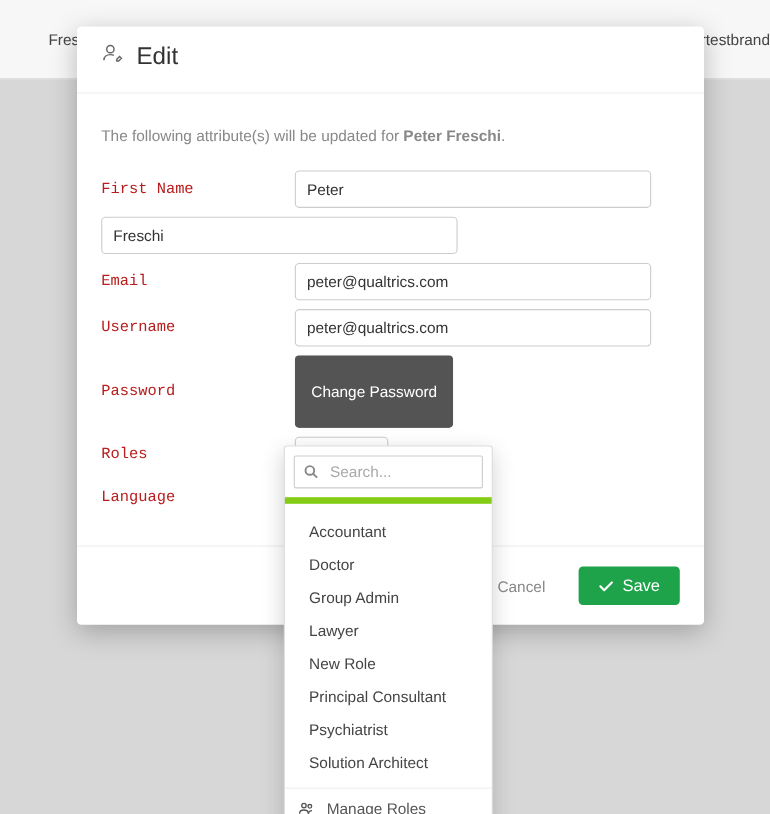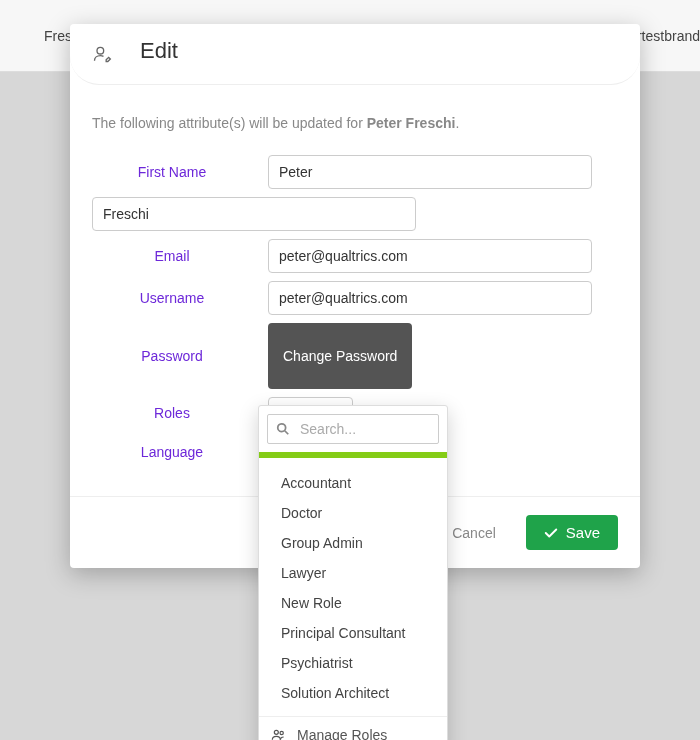--- a/index.html
+++ b/index.html
@@ -2,28 +2,28 @@
 <html><head>
 <meta charset="utf-8">
 <style>
   * { box-sizing: border-box; }
   html, body { margin:0; padding:0; font-family:-apple-system,BlinkMacSystemFont,"Segoe UI",Helvetica,Arial,sans-serif; font-size:14px; color:#333; }
   body { width:700px; height:740px; background:#d7d7d7; overflow:hidden; position:relative; }
   .bg-bar { position:absolute; left:0; right:0; top:0; height:72px; background:#f7f7f7; border-bottom:1px solid #ddd; }
   .bg-text-left { position:absolute; top:28px; left:44px; font-size:14px; color:#444; }
   .bg-text-right { position:absolute; top:28px; right:0; font-size:14px; color:#444; }
   .modal { position:absolute; left:70px; top:24px; width:570px; background:#fff; border-radius:4px; box-shadow:0 6px 24px rgba(0,0,0,0.25); }
-  .modal-header { display:flex; align-items:flex-end; gap:28px; padding:14px 22px 20px 22px; border-bottom:1px solid #eee;border-radius:29px; }
+  .modal-header { display:flex; align-items:flex-start; gap:12px; padding:14px 22px 20px 22px; border-bottom:1px solid #eee; }
   .modal-header h1 { font-size:22px; font-weight:400; margin:0; color:#333; }
   .icon-box { width:20px; height:20px; display:flex; align-items:center; justify-content:center; color:#555; }
   .modal-body { padding:30px 38px 20px 22px; }
   .intro { color:#888; font-size:14px; margin-bottom:24px; }
   .intro b { color:#888; font-weight:600; }
   .row { display:flex; align-items:center; margin-bottom:8px; }
-  .label { width:176px; text-align:center; padding-right:16px; color:#6d28d9; font-size:14px; }
+  .label { width:176px; text-align:left; padding-right:16px; color:#b91c1c; font-size:14px;font-family:Liberation Mono, monospace; }
   .control { flex:1; }
   input[type=text].field {
     width:324px; padding:8px 10px; font-size:14px; border:1px solid #ccc; border-radius:4px; color:#333;
   }
   .btn { display:inline-flex; align-items:center; gap:6px; padding:24px 14px; font-size:14px; border-radius:4px; border:1px solid transparent; cursor:pointer; }
   .btn-dark { background:#545454; color:#fff; }
   .btn-select { background:#fff; border:1px solid #ccc; color:#333; padding:7px 10px; font-size:14px; border-radius:4px; display:inline-flex; align-items:center; gap:8px; }
   .btn-link { background:#fff; border:1px solid #ccc; color:#1170a6; padding:7px 14px; border-radius:4px; }
   .modal-footer { border-top:1px solid #eee; padding:18px 22px; display:flex; justify-content:flex-end; align-items:center; gap:18px; }
   .link-cancel { color:#888; cursor:pointer; font-size:14px; }

